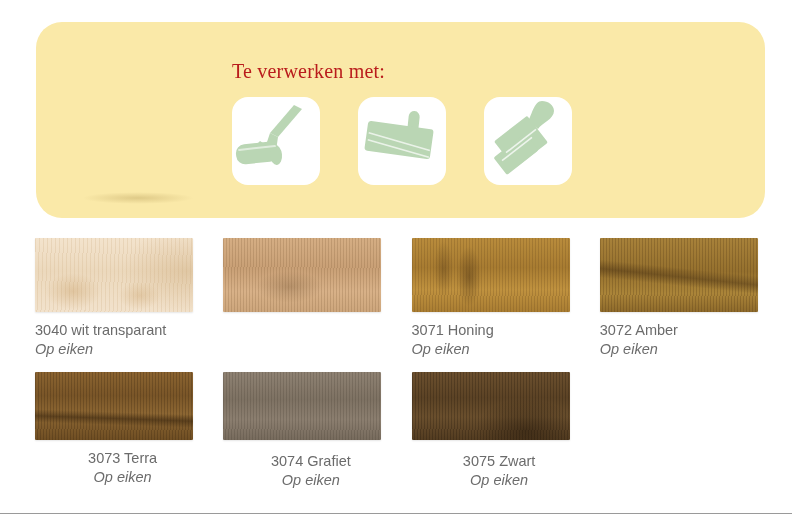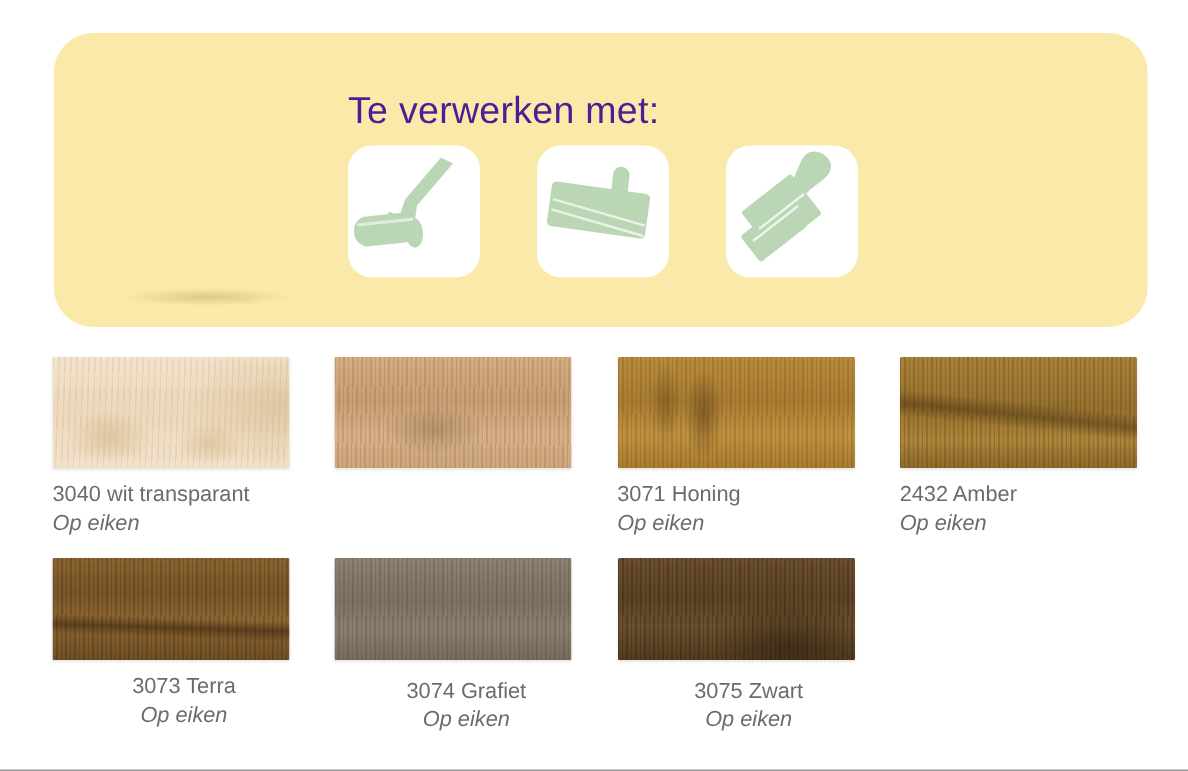--- a/index.html
+++ b/index.html
@@ -200,24 +200,25 @@
     width: 112px; height: 12px;
     border-radius: 50%;
     background: radial-gradient(ellipse at center, rgba(160,130,60,0.30), rgba(160,130,60,0) 70%);
   }
 
   
   .promo-heading {
     position: absolute;
     left: 196px;
     top: 38px;
-    font-size: 25px;
-    color: #4c1d95;
+    font-size: 20px;
+    color: #b91c1c;
     letter-spacing: 0.2px;
     white-space: nowrap;
+    font-family: Liberation Serif, serif;
   }
 
   
   .tool-tiles {
     position: absolute;
     left: 196px;
     top: 75px;
     display: flex;
     gap: 38px;
   }
@@ -404,21 +405,21 @@
         <div class="swatch-img w-3067"></div>
         <div class="swatch-sub"></div>
       </div>
       <div class="swatch-cell">
         <div class="swatch-img w-3071"></div>
         <div class="swatch-label">3071 Honing</div>
         <div class="swatch-sub">Op eiken</div>
       </div>
       <div class="swatch-cell">
         <div class="swatch-img w-3072"></div>
-        <div class="swatch-label">2432 Amber</div>
+        <div class="swatch-label">3072 Amber</div>
         <div class="swatch-sub">Op eiken</div>
       </div>
     </div>
 
     <div class="swatch-row row2">
       <div class="swatch-cell">
         <div class="swatch-img w-3073"></div>
         <div class="swatch-label">3073 Terra</div>
         <div class="swatch-sub">Op eiken</div>
       </div>

